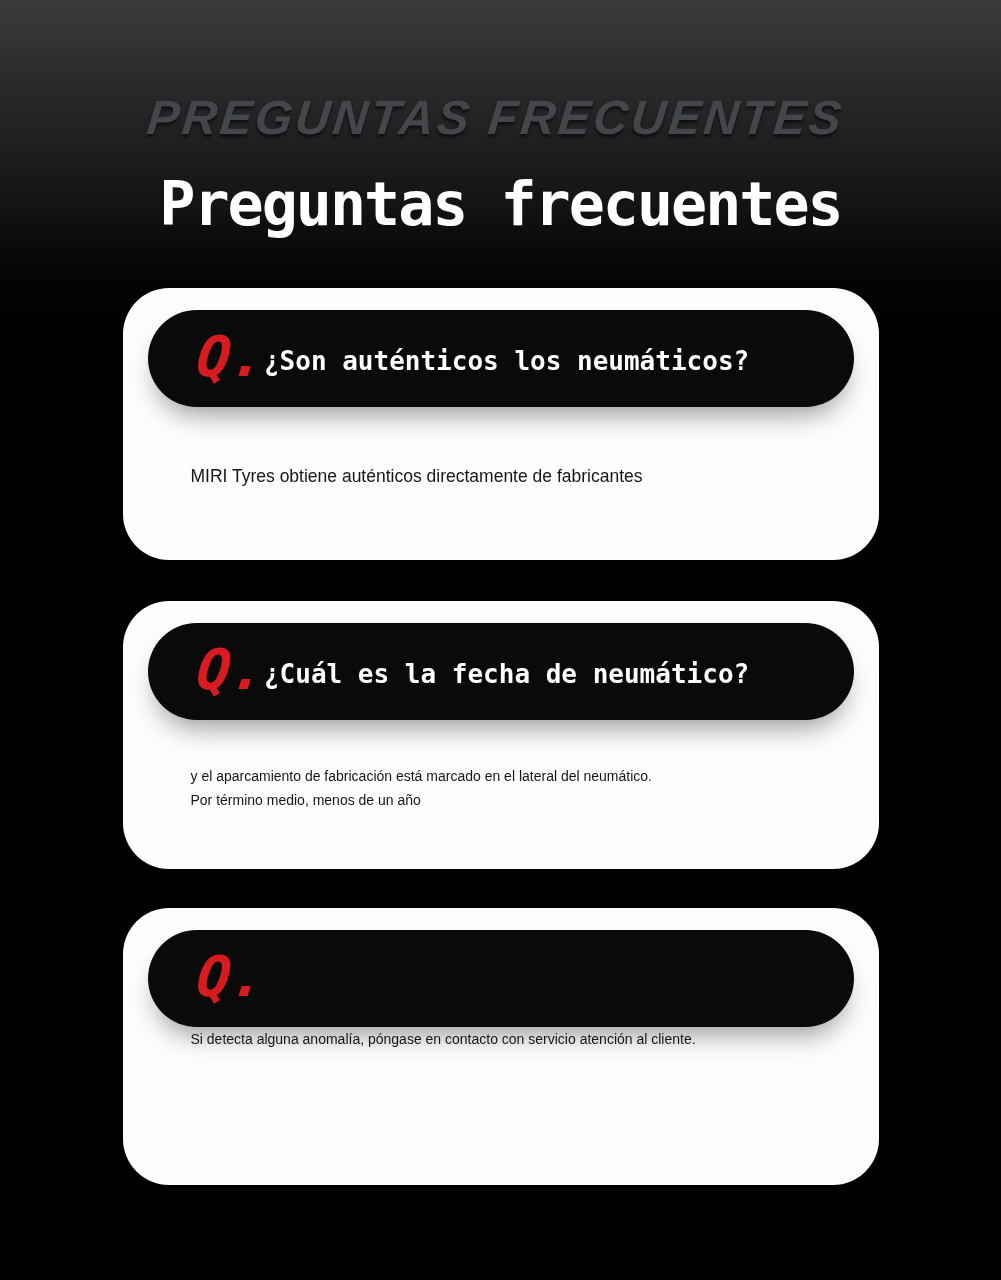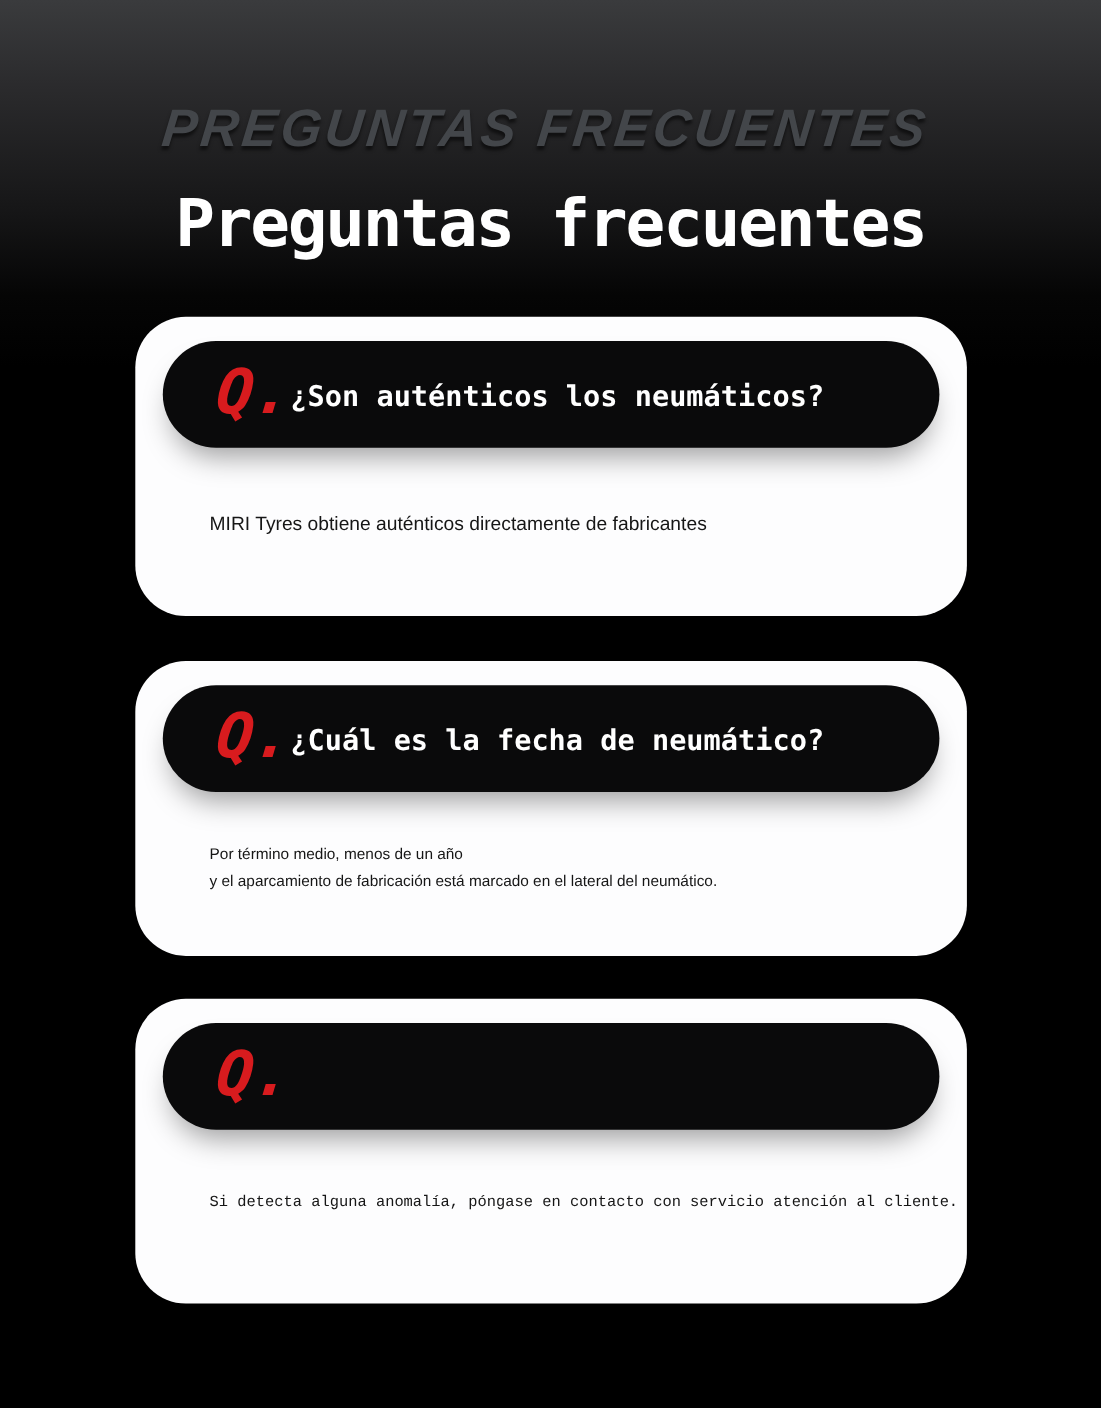--- a/index.html
+++ b/index.html
@@ -87,21 +87,21 @@
     color: #ffffff;
     white-space: nowrap;
     padding-top: 4px;
   }
   .answer {
     padding-left: 43px;
     color: #161616;
   }
   .answer-1 { margin-top: 56px; font-size: 17.5px; line-height: 26px; }
   .answer-2 { margin-top: 44px; font-size: 14px;   line-height: 24px; }
-  .answer-3 { margin-top: 54px; font-size: 14px;   line-height: 24px; font-family: Liberation Mono, monospace; }
+  .answer-3 { font-size: 14px;   line-height: 24px; }
   .answer-line { white-space: nowrap; }
 </style>
 </head>
 <body>
 
 <div class="page">
 
   <div class="ghost-title">PREGUNTAS FRECUENTES</div>
 
   <h1 class="main-title">Preguntas frecuentes</h1>
@@ -117,22 +117,22 @@
         <div class="answer-line">MIRI Tyres obtiene auténticos directamente de fabricantes</div>
       </div>
     </article>
 
     <article class="card card-2">
       <div class="pill">
         <span class="qmark">Q.</span>
         <span class="question">¿Cuál es la fecha de neumático?</span>
       </div>
       <div class="answer answer-2">
+        <div class="answer-line">y el aparcamiento de fabricación está marcado en el lateral del neumático.</div>
         <div class="answer-line">Por término medio, menos de un año</div>
-        <div class="answer-line">y el aparcamiento de fabricación está marcado en el lateral del neumático.</div>
       </div>
     </article>
 
     <article class="card card-3">
       <div class="pill">
         <span class="qmark">Q.</span>
       </div>
       <div class="answer answer-3">
         <div class="answer-line">Si detecta alguna anomalía, póngase en contacto con servicio atención al cliente.</div>
       </div>

